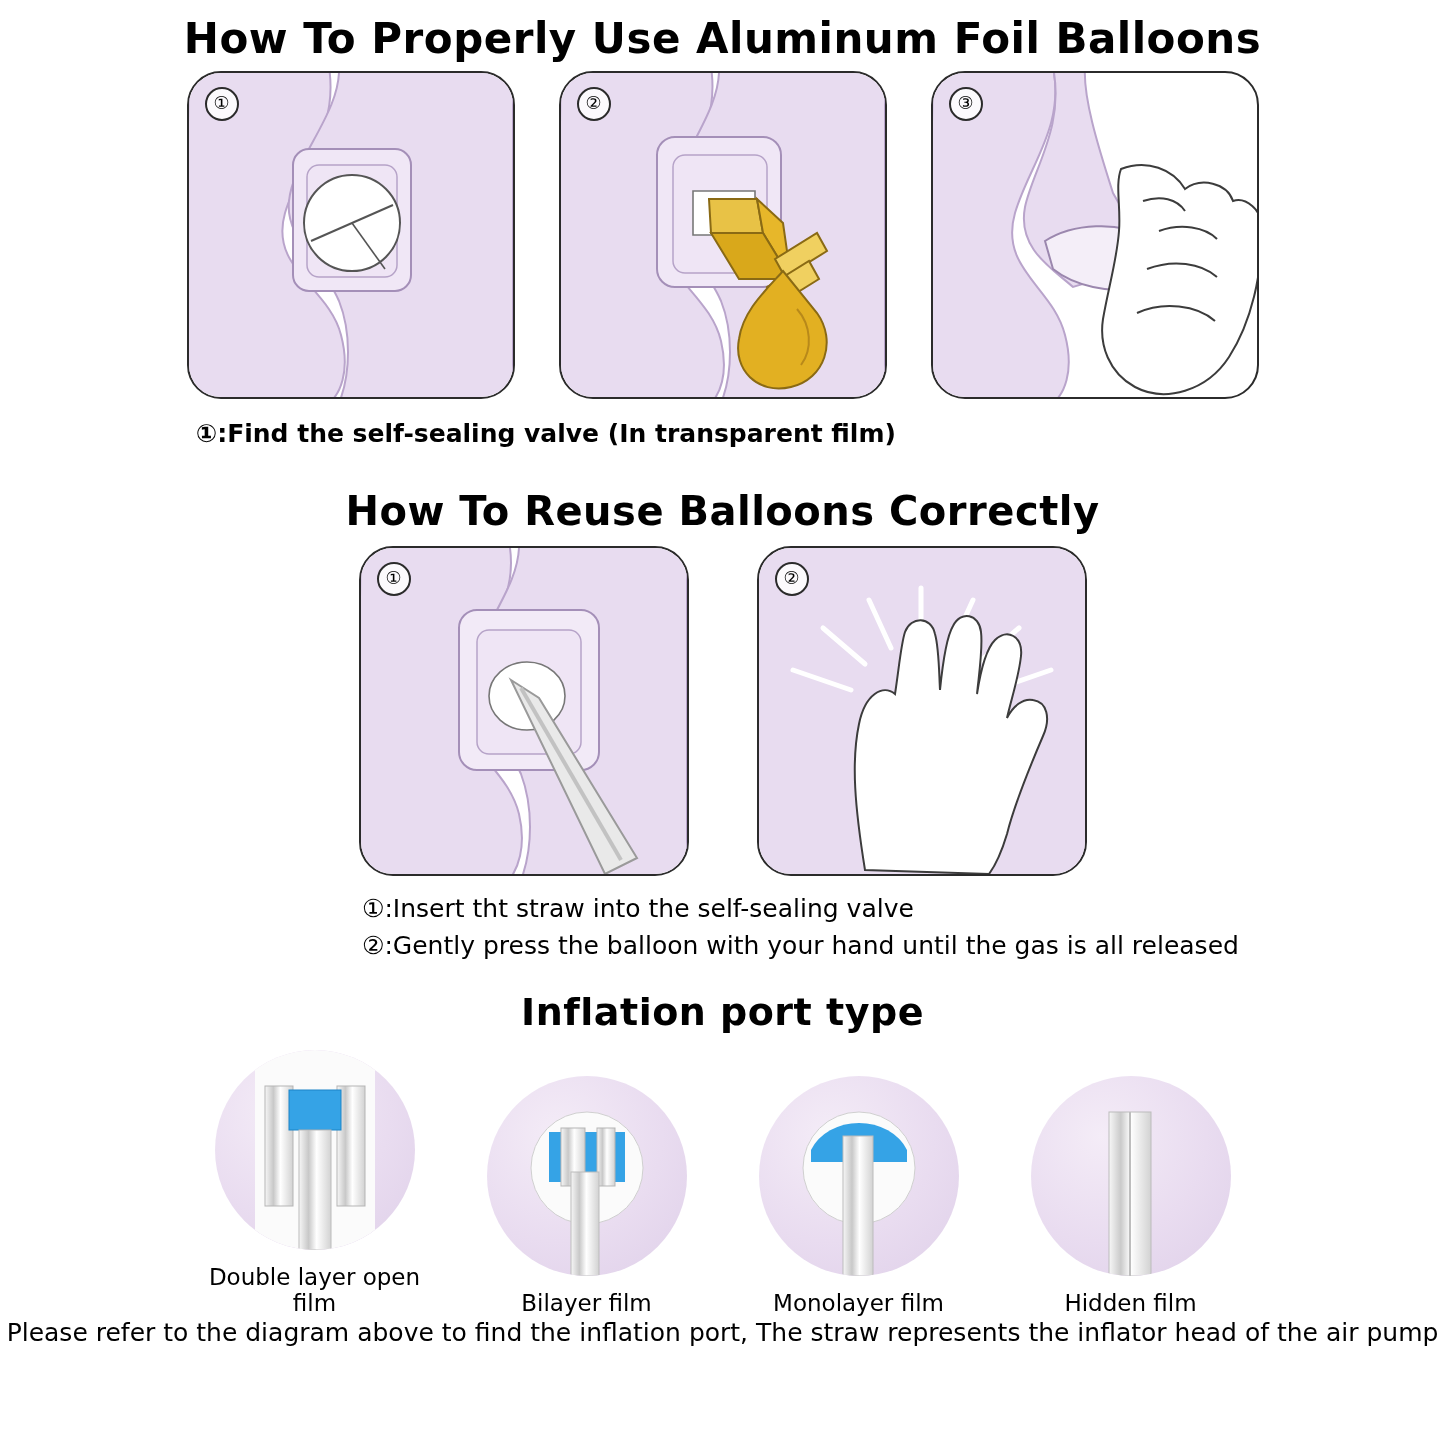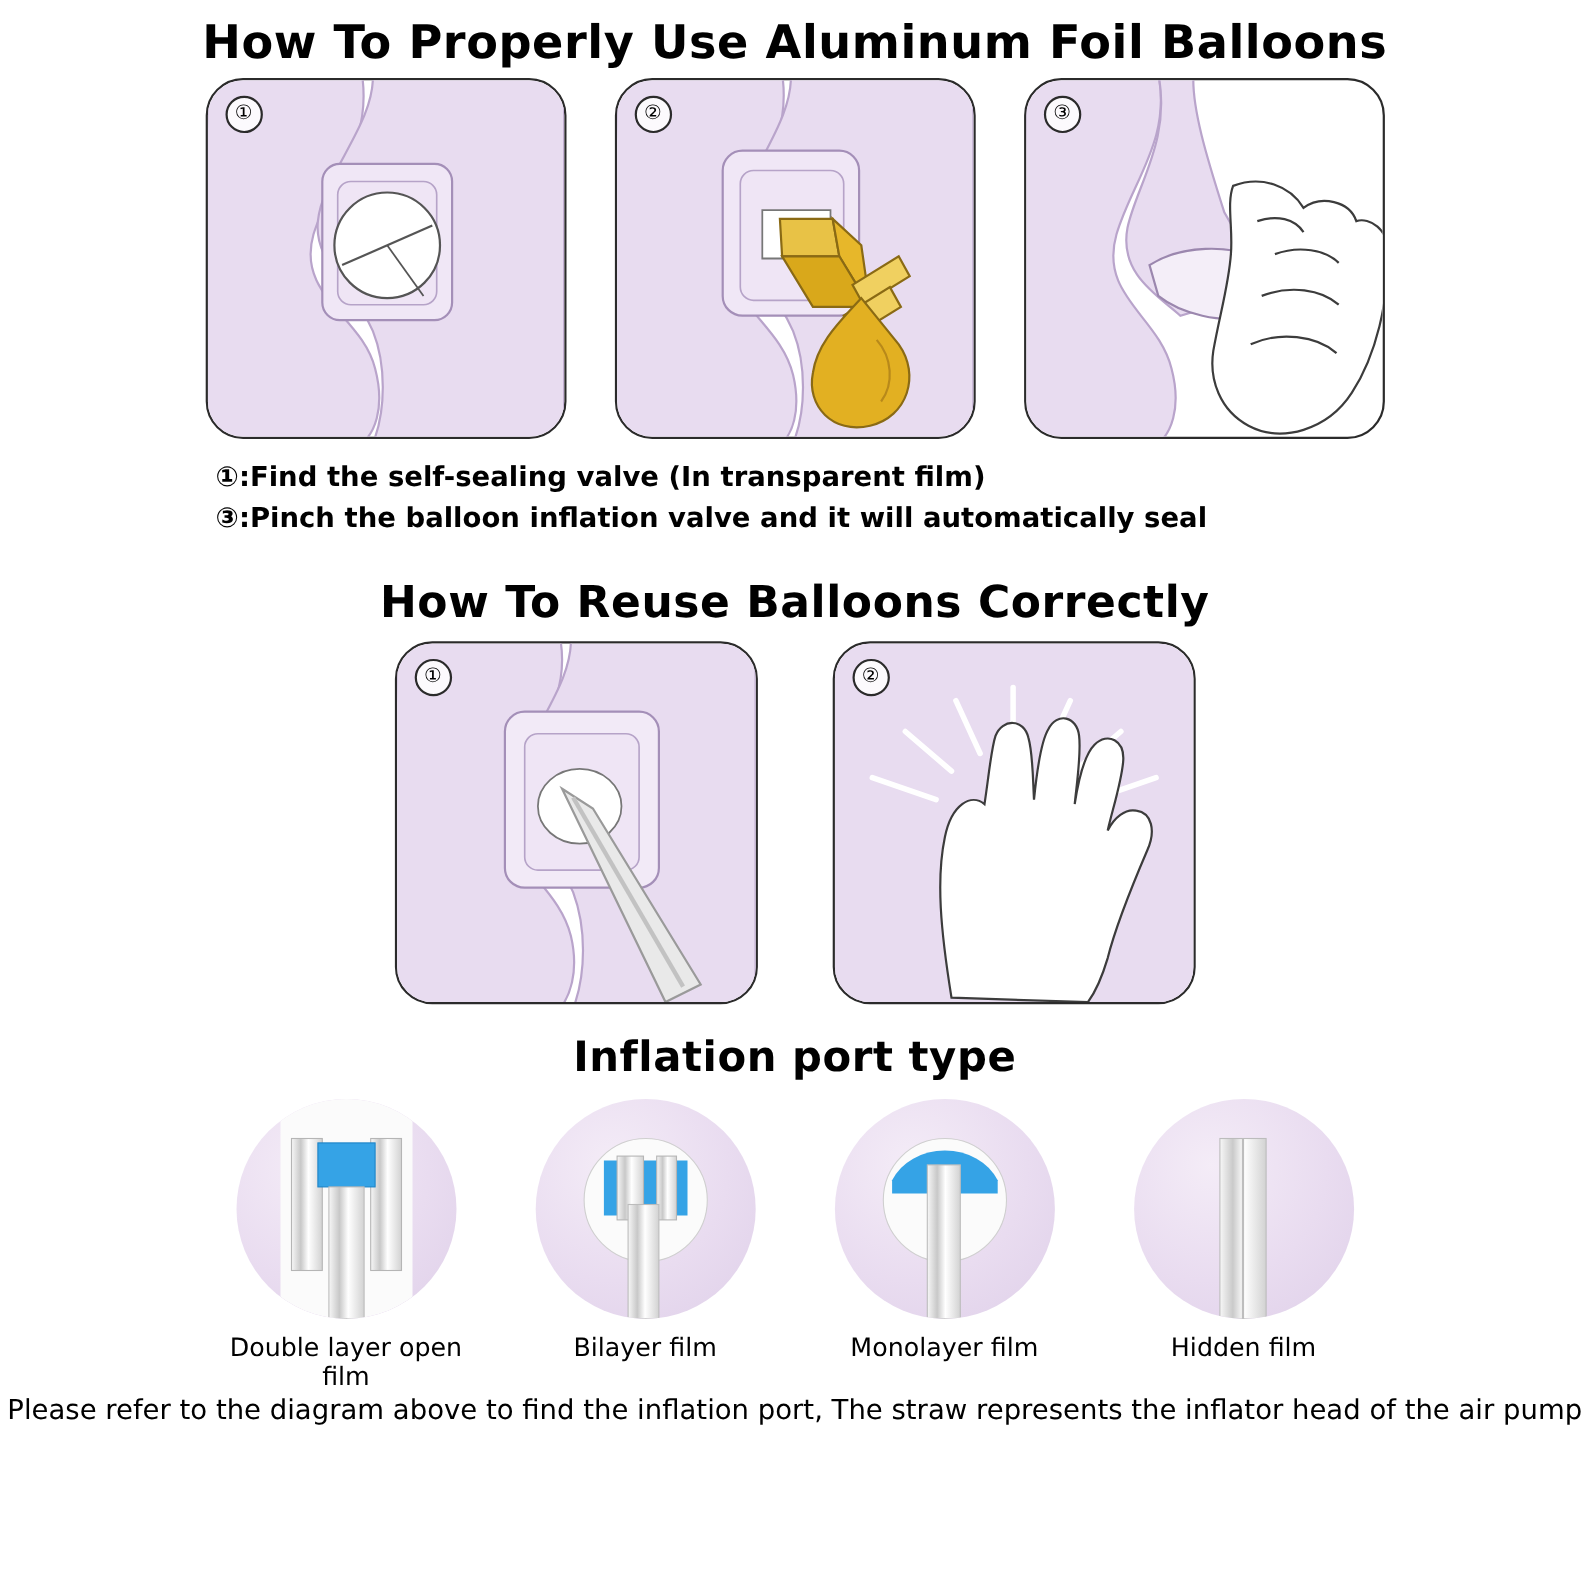--- a/index.html
+++ b/index.html
@@ -66,21 +66,21 @@
     font-size: 25px;
     line-height: 1.48;
     font-family: "DejaVu Sans", sans-serif;
   }
   .captions div { white-space: nowrap; }
 
   
   .circle-row {
     display: flex;
     justify-content: center;
-    align-items: flex-start;
+    align-items: flex-end;
     gap: 52px;
   }
   .circle-item { width: 220px; text-align: center; }
   .circle {
     width: 200px;
     height: 200px;
     border-radius: 50%;
     margin: 0 auto;
     position: relative;
     overflow: hidden;
@@ -155,21 +155,20 @@
         <path d="M210,128 C228,122 244,126 252,138" fill="none" stroke="#3c3c3c" stroke-width="2"></path>
         <path d="M226,158 C248,150 272,154 284,166" fill="none" stroke="#3c3c3c" stroke-width="2"></path>
         <path d="M214,196 C240,186 268,190 284,204" fill="none" stroke="#3c3c3c" stroke-width="2"></path>
         <path d="M204,240 C230,228 264,232 282,248" fill="none" stroke="#3c3c3c" stroke-width="2"></path>
       </svg>
     </div>
   </div>
 
   <div class="captions" style="margin:16px 0 0 196px;font-weight:bold;">
     <div>①:Find the self-sealing valve (In transparent film)</div>
-    <div>③:Pinch the balloon inflation valve and it will automatically seal</div>
   </div>
 
   <h1 class="section-title" id="title-2" style="margin-top:36px;">How To Reuse Balloons Correctly</h1>
 
   <div class="panel-row" style="gap:68px; margin-top:12px;">
 
     <div class="panel" style="width:326px;height:326px;">
       <div class="badge">①</div>
       <svg viewBox="0 0 326 326" width="326" height="326">
         <path d="M0,-6 L148,-6 C160,56 116,92 102,142 C88,196 146,216 158,266 C166,300 156,322 148,332 L-6,332 Z" fill="#e8dcf0" stroke="#b9a4cb" stroke-width="2"></path>
@@ -200,20 +199,24 @@
 
         <path d="M106,322 C96,260 92,214 100,176 C106,146 124,136 136,146 C140,120 142,96 146,84
                  C152,68 172,68 176,86 C180,100 180,124 181,142 C184,112 188,88 194,78
                  C202,62 220,66 222,84 C224,100 220,126 218,146 C222,120 228,100 236,92
                  C248,80 264,88 262,108 C260,128 252,152 248,170 C254,158 264,150 274,152
                  C288,154 292,170 284,188 C272,216 256,254 248,286 C242,306 236,318 230,326 Z" fill="#ffffff" stroke="#3c3c3c" stroke-width="2"></path>
       </svg>
     </div>
   </div>
 
+  <div class="captions" style="margin:14px 0 0 362px;">
+    <div>①:Insert tht straw into the self-sealing valve</div>
+    <div>②:Gently press the balloon with your hand until the gas is all released</div>
+  </div>
 
   <h1 class="section-title" id="title-3" style="margin-top:26px;">Inflation port type</h1>
 
   <div class="circle-row" style="margin-top:16px;">
 
     <div class="circle-item">
       <div class="circle">
         <svg viewBox="0 0 200 200" width="200" height="200">
           <defs>
             <clipPath id="c1">

